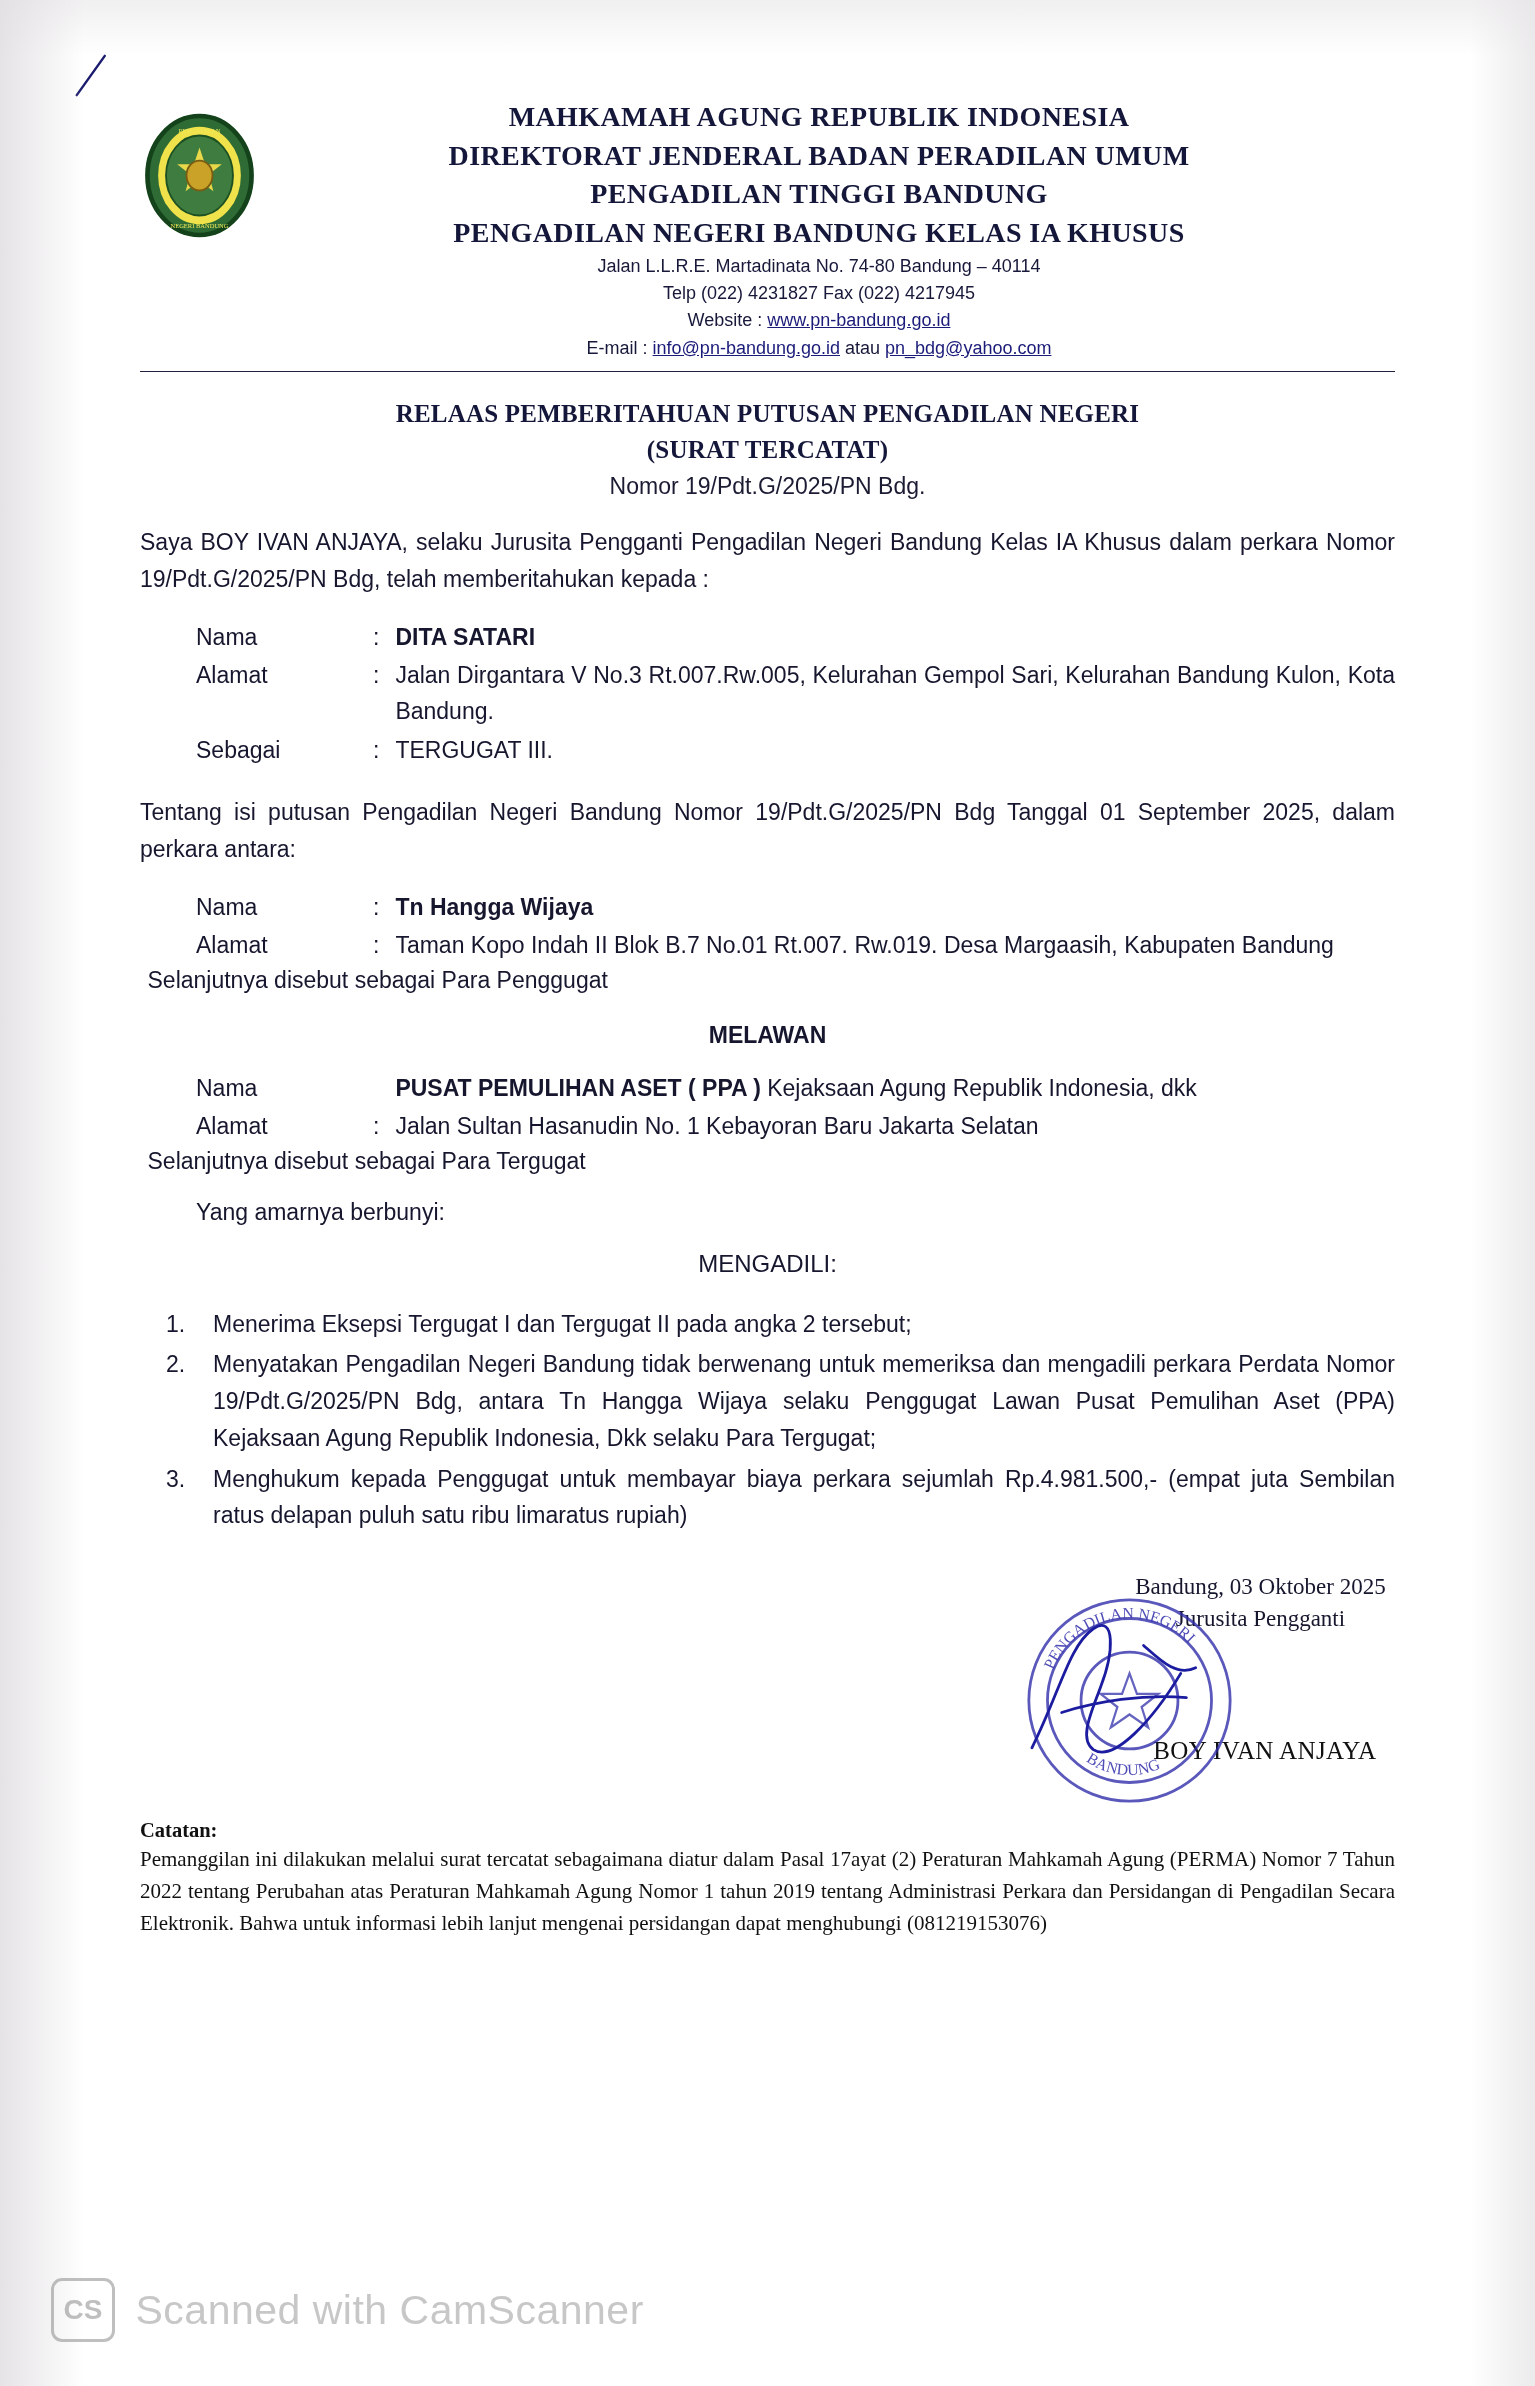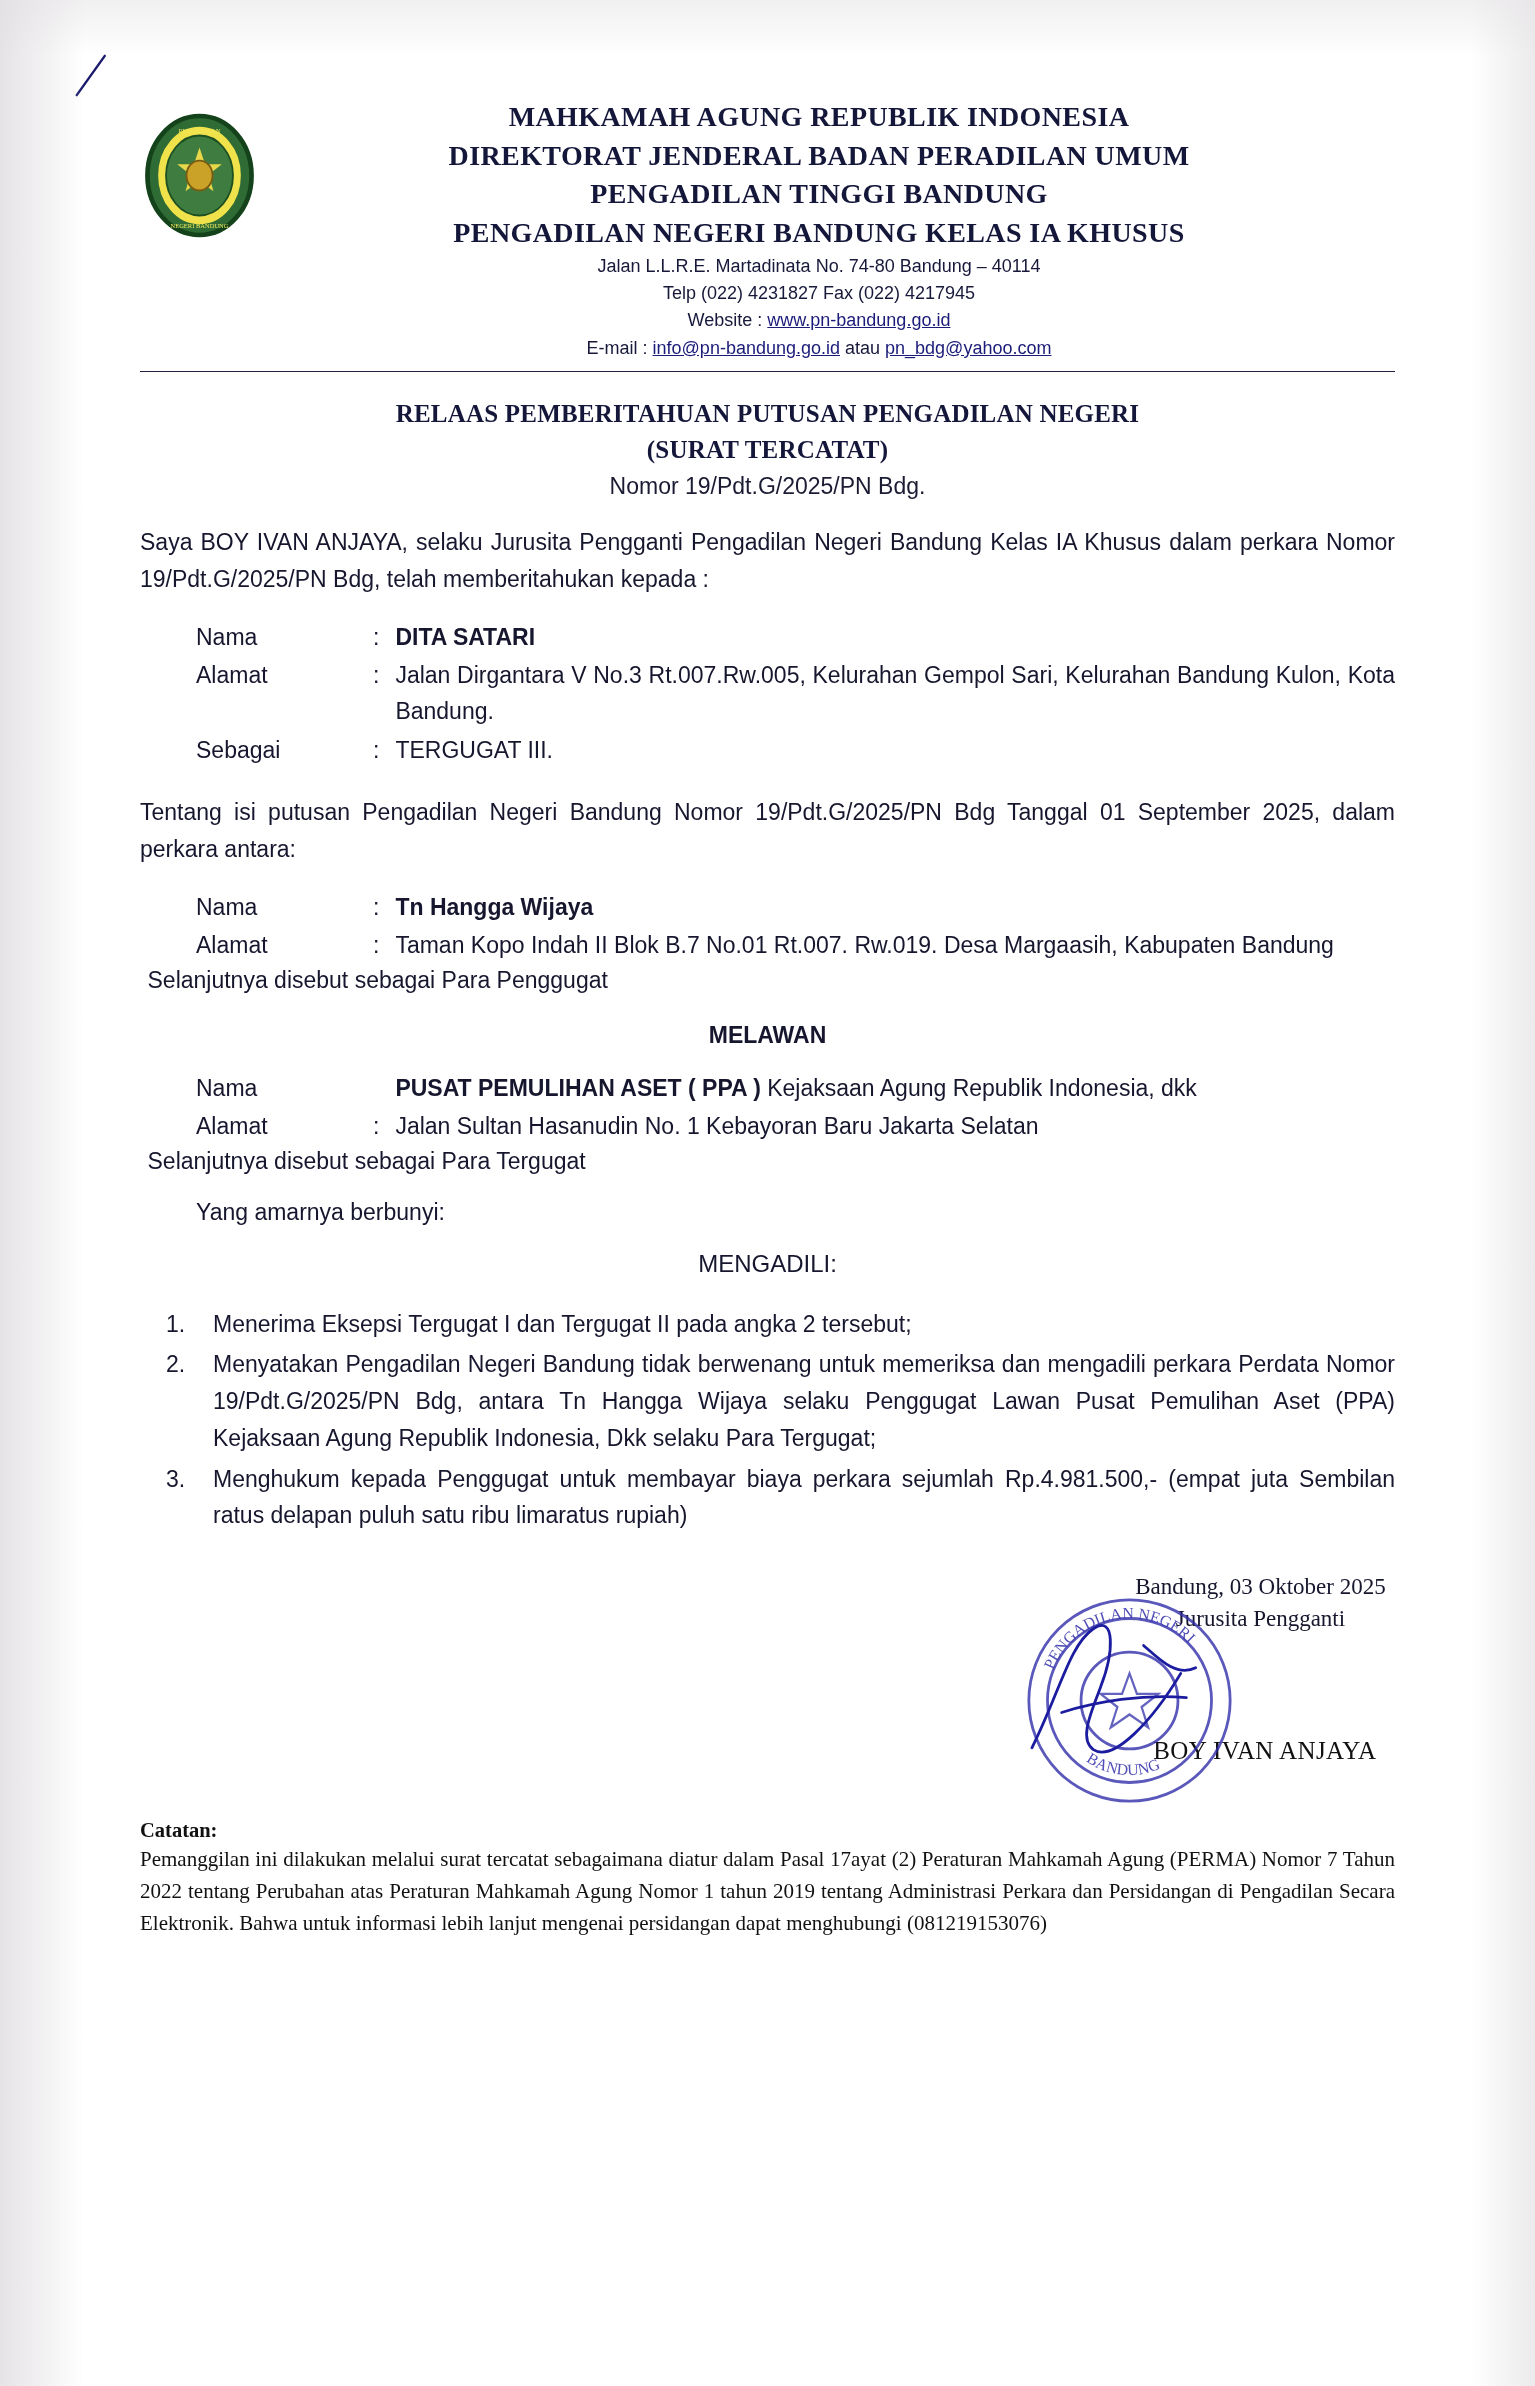--- a/index.html
+++ b/index.html
@@ -441,16 +441,20 @@
       <div class="sign-name">BOY IVAN ANJAYA</div>
     </div>
 
     <div class="note">
       <div class="note-title">Catatan:</div>
       <div class="note-body">Pemanggilan ini dilakukan melalui surat tercatat sebagaimana diatur dalam Pasal 17ayat (2) Peraturan Mahkamah Agung (PERMA) Nomor 7 Tahun 2022 tentang Perubahan atas Peraturan Mahkamah Agung Nomor 1 tahun 2019 tentang Administrasi Perkara dan Persidangan di Pengadilan Secara Elektronik.  Bahwa untuk informasi lebih lanjut mengenai persidangan dapat menghubungi (081219153076)</div>
     </div>
 
   </div>
 
+  <div class="camscanner">
+    <div class="cs-logo">CS</div>
+    <div class="cs-text">Scanned with CamScanner</div>
+  </div>
 
   <div class="scan-shade"></div>
 </div>
 
 
 </body></html>

